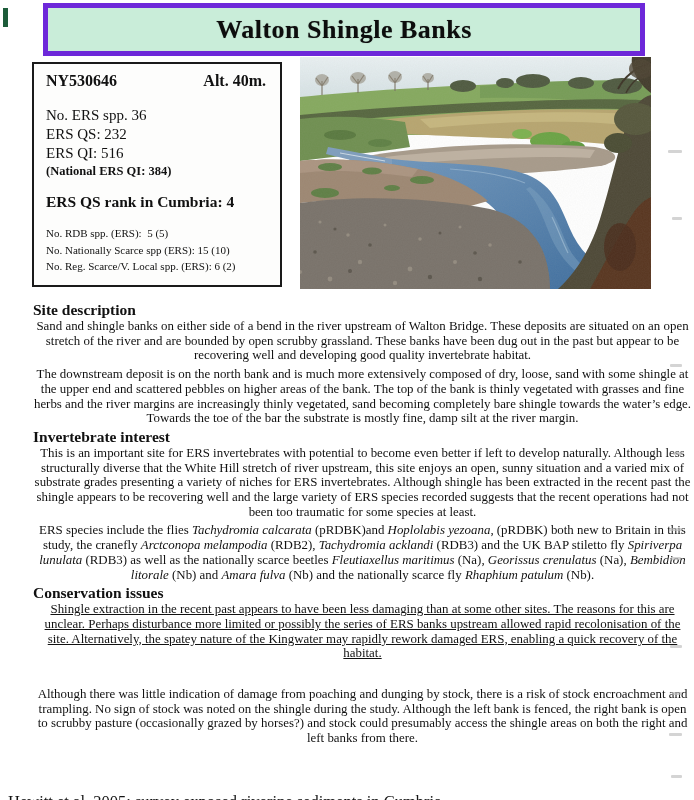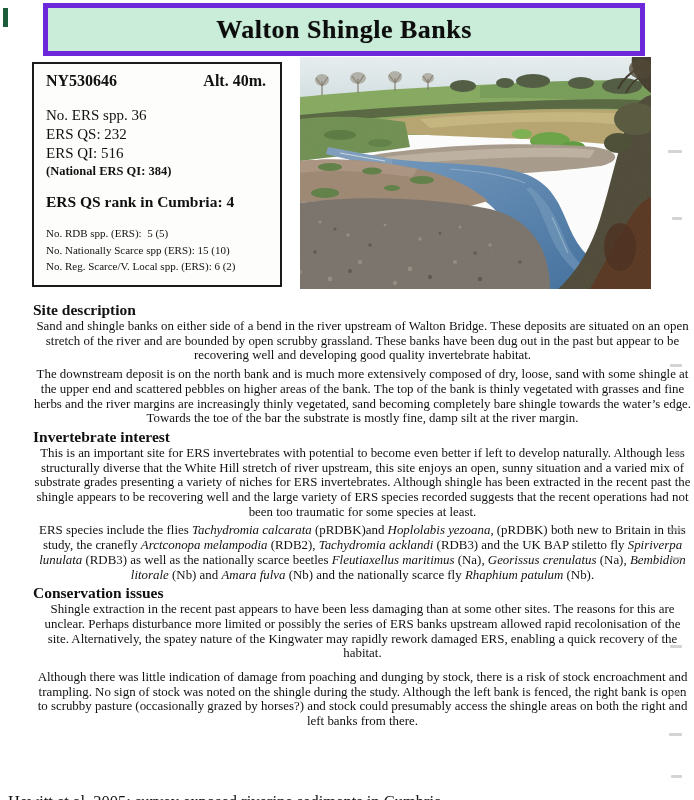--- a/index.html
+++ b/index.html
@@ -30,21 +30,21 @@
   .count{font-size:11px;line-height:16.5px;white-space:pre-wrap;}
 
   
   .photo{position:absolute;left:300px;top:57px;width:351px;height:232px;overflow:hidden;}
   .photo svg{display:block;}
 
   
   .bodytext{position:absolute;left:33px;top:300px;width:659px;}
   .bodytext h2{margin:1px 0 1px 0;font-size:15.5px;line-height:17px;font-weight:bold;}
   .bodytext p{margin:0;font-size:12.9px;line-height:14.7px;text-align:center;}
-  p.mb4{margin-bottom:4px;} p.mb2{margin-bottom:2px;} p.mb12{margin-bottom:9px;}
+  p.mb4{margin-bottom:4px;} p.mb2{margin-bottom:2px;} p.mb12{margin-bottom:26px;text-decoration:underline;}
   .bodytext i{font-style:italic;}
 
   
   .caption{position:absolute;left:8px;top:792px;font-family:Liberation Serif, serif;
            font-size:16.5px;color:#141414;}
 </style>
 </head>
 <body>
 
 <div id="page">

